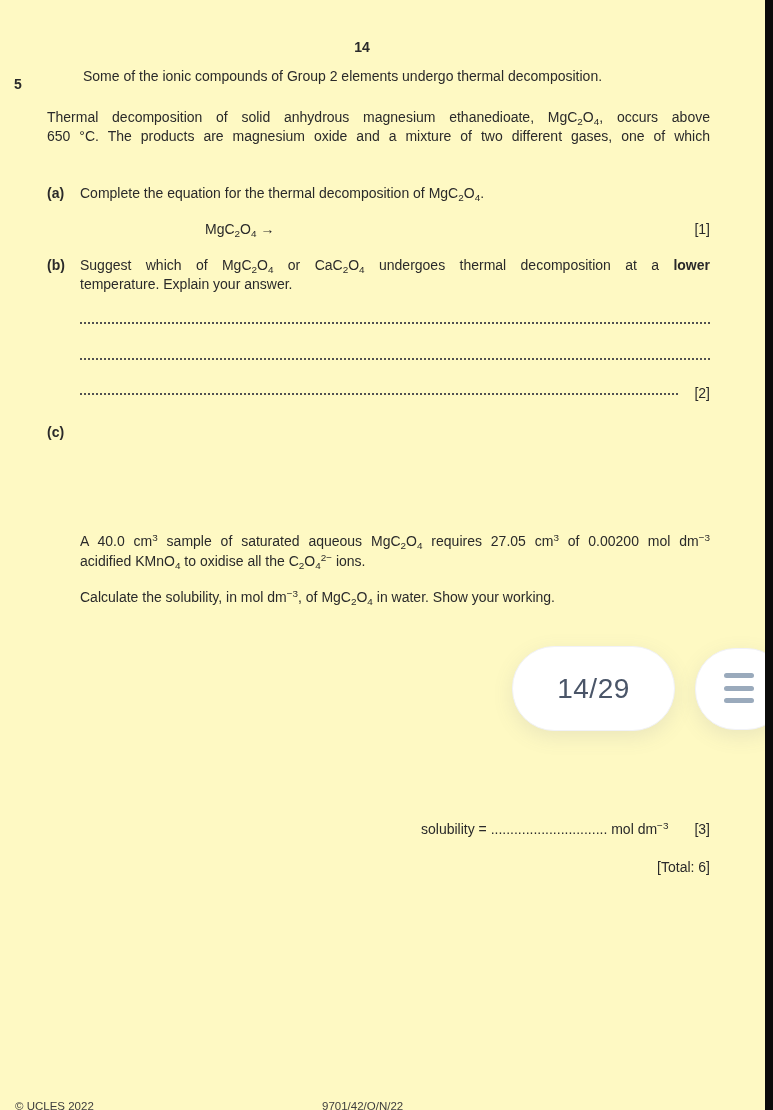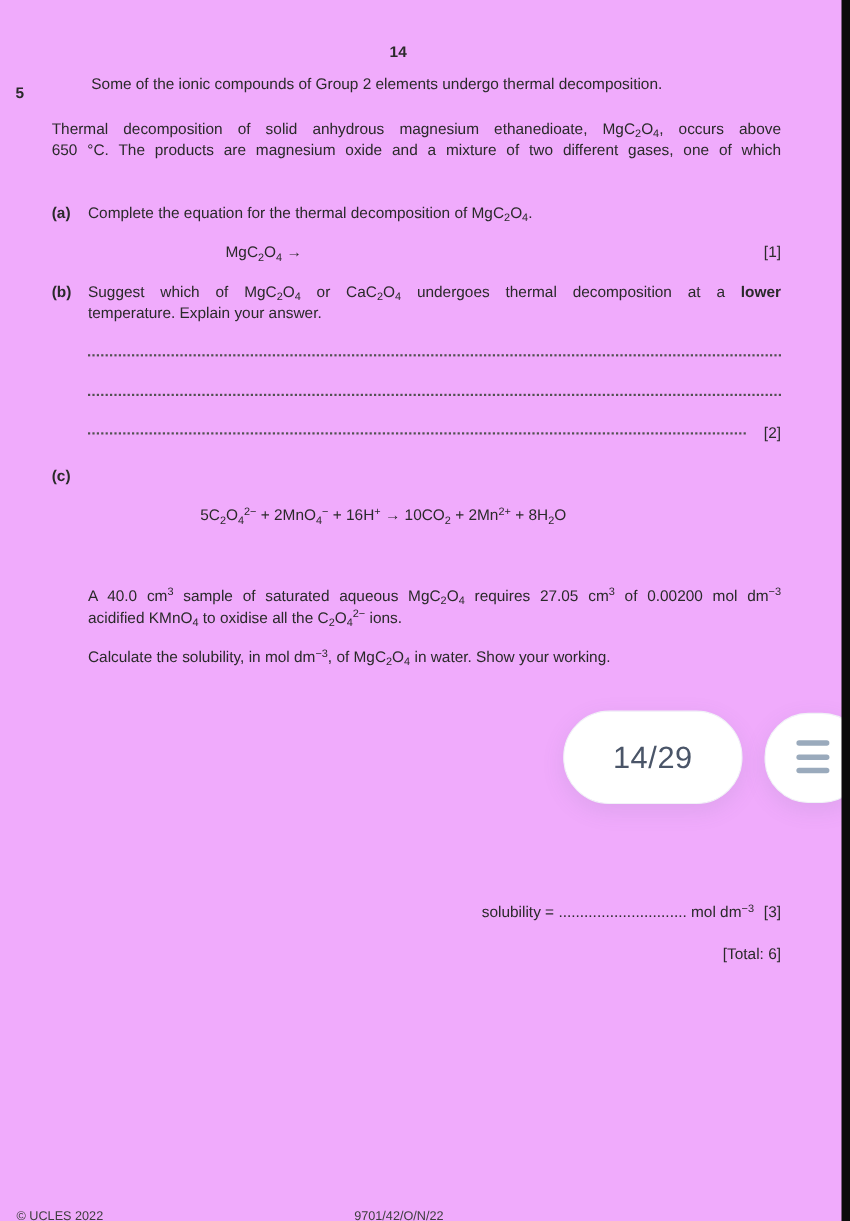--- a/index.html
+++ b/index.html
@@ -1,17 +1,17 @@
 <!DOCTYPE html>
 <html style="--text: #2a2a2a; --pill-text: #4a5568; --menu-lines: #9aaabc; --edge-strip: #0b0b0b;"><head>
 <meta charset="utf-8">
 <style>
   html,body{margin:0;padding:0;background:#fff;}
   .screen{
-    position:relative;width:773px;height:1110px;overflow:hidden;background:#f0abfc;
+    position:relative;width:773px;height:1110px;overflow:hidden;background:#fef9c3;
     font-family:"Liberation Sans", sans-serif;font-size:14px;line-height:19px;
     color:var(--text,#2a2a2a);
   }
   .abs{position:absolute;}
   .bold{font-weight:bold;}
   .center{text-align:center;}
   sub{font-size:71%;vertical-align:-0.3em;line-height:0;}
   sup{font-size:71%;vertical-align:0.5em;line-height:0;}
   .jl{text-align:justify;text-align-last:justify;}
   .dotline{border-top:2px dotted #515151;height:0;}
@@ -65,21 +65,20 @@
     <div>temperature. Explain your answer.</div>
   </div>
 
   <div class="abs dotline" style="left:80px;top:322px;width:630px;"></div>
   <div class="abs dotline" style="left:80px;top:358px;width:630px;"></div>
   <div class="abs dotline" style="left:80px;top:393px;width:598px;"></div>
   <div class="abs mark" style="right:63px;top:384px;">[2]</div>
 
   <div class="abs bold" style="left:47px;top:423px;">(c)</div>
 
-  <div class="abs" style="left:182px;top:459px;">5C<sub>2</sub>O<sub>4</sub><sup>2−</sup> + 2MnO<sub>4</sub><sup>−</sup> + 16H<sup>+</sup> → 10CO<sub>2</sub> + 2Mn<sup>2+</sup> + 8H<sub>2</sub>O</div>
 
 
   <div class="abs" style="left:80px;top:531px;width:630px;line-height:20px;">
     <div class="jl">A 40.0 cm<sup>3</sup> sample of saturated aqueous MgC<sub>2</sub>O<sub>4</sub> requires 27.05 cm<sup>3</sup> of 0.00200 mol dm<sup>−3</sup></div>
     <div>acidified KMnO<sub>4</sub> to oxidise all the C<sub>2</sub>O<sub>4</sub><sup>2−</sup> ions.</div>
   </div>
 
   <div class="abs" style="left:80px;top:588px;width:630px;">Calculate the solubility, in mol dm<sup>−3</sup>, of MgC<sub>2</sub>O<sub>4</sub> in water. Show your working.</div>
 
   <div class="pill">
@@ -87,21 +86,21 @@
   </div>
 
   <div class="menu-btn">
     <span>
       <span class="bar bar1"></span>
       <span class="bar bar2"></span>
       <span class="bar bar3"></span>
     </span>
   </div>
 
-  <div class="abs" style="right:63px;top:820px;display:flex;gap:9px;align-items:center;">
+  <div class="abs" style="right:63px;top:820px;display:flex;gap:26px;align-items:center;">
     <span>solubility = .............................. mol dm<sup>−3</sup></span>
     <span class="mark">[3]</span>
   </div>
 
   <div class="abs mark" style="right:63px;top:858px;">[Total: 6]</div>
 
   <div class="abs footer-text" style="left:15px;top:1100px;">© UCLES 2022</div>
   <div class="abs footer-text" style="left:322px;top:1100px;">9701/42/O/N/22</div>
 
   <div class="edge-strip"></div>

